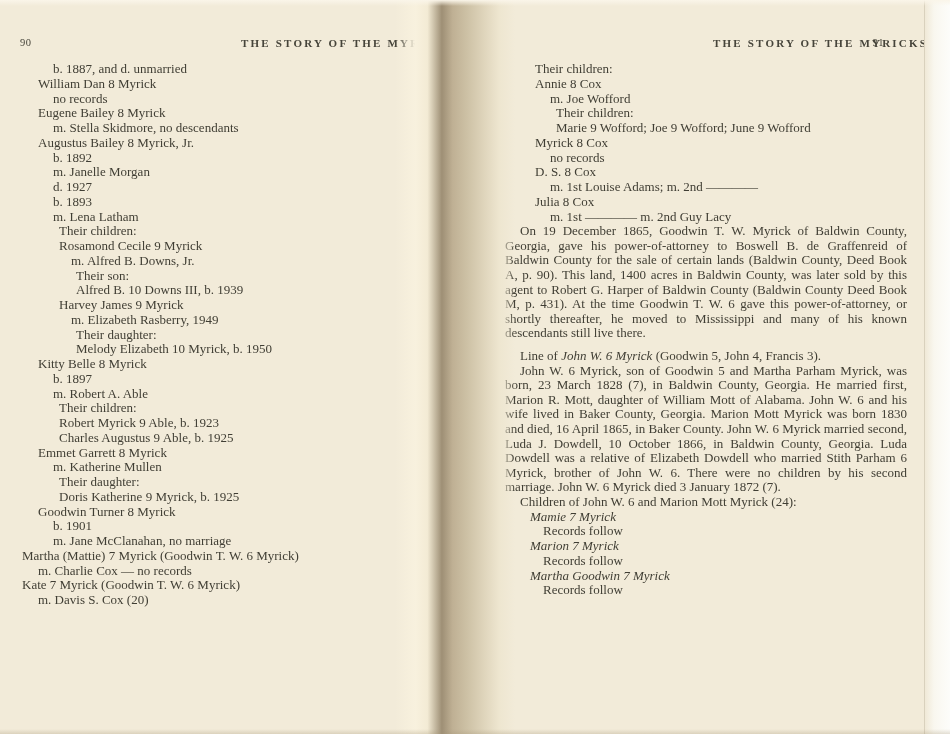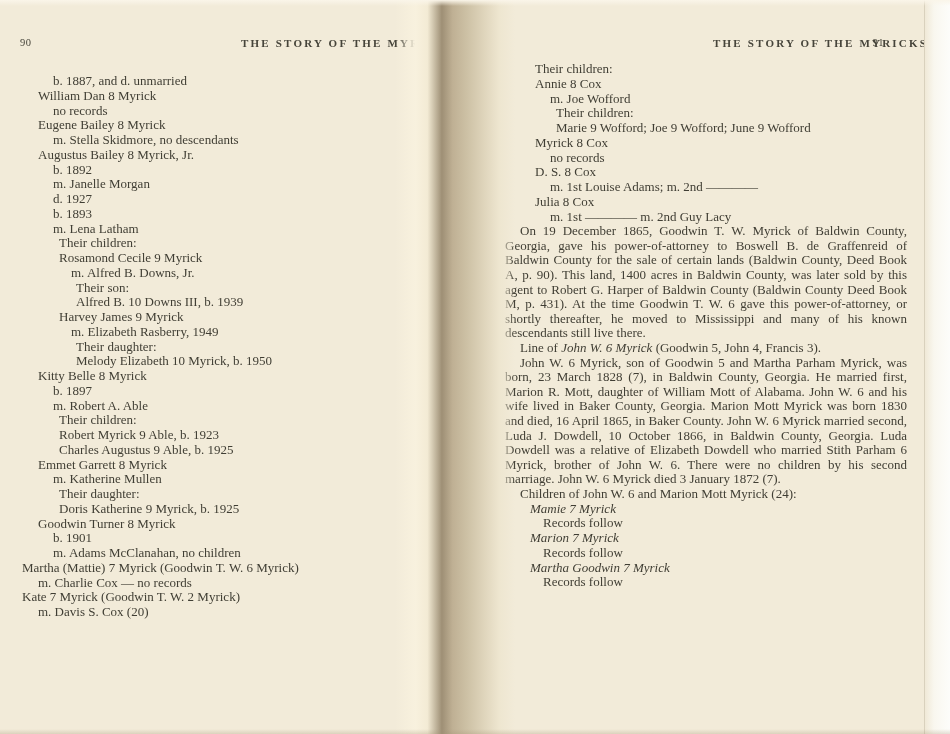--- a/index.html
+++ b/index.html
@@ -46,29 +46,29 @@
 
   .glist{font-size:13px;line-height:14.75px;white-space:nowrap;}
   .gline{white-space:nowrap;}
   .i0{padding-left:0;}
   .i1{padding-left:16px;}
   .i2{padding-left:31px;}
   .i3{padding-left:37px;}
   .i4{padding-left:49px;}
   .i5{padding-left:54px;}
 
-  .left-lines{position:absolute;top:74px;left:22px;}
+  .left-lines{position:absolute;top:62px;left:22px;}
 
   .right-content{position:absolute;top:62px;left:0;width:402px;}
   .right-toplist{margin-left:14px;}
   .para{
     font-size:13px;line-height:14.6px;text-align:justify;
     text-indent:15px;margin:0;
   }
-  .line-of{font-size:13px;line-height:14.6px;text-indent:15px;}
+  .line-of{font-size:13px;line-height:14.6px;text-indent:15px;margin-top:8px;}
   .ital{font-style:italic;}
   .children-heading{font-size:13px;line-height:14.6px;text-indent:15px;}
   .children-list{font-size:13px;line-height:14.75px;}
   .child-name{padding-left:25px;font-style:italic;}
   .child-note{padding-left:38px;}
 </style>
 </head>
 <body>
 
 <div class="book">
@@ -104,24 +104,24 @@
         <div class="gline i2">m. Robert A. Able</div>
         <div class="gline i3">Their children:</div>
         <div class="gline i3">Robert Myrick 9 Able, b. 1923</div>
         <div class="gline i3">Charles Augustus 9 Able, b. 1925</div>
         <div class="gline i1">Emmet Garrett 8 Myrick</div>
         <div class="gline i2">m. Katherine Mullen</div>
         <div class="gline i3">Their daughter:</div>
         <div class="gline i3">Doris Katherine 9 Myrick, b. 1925</div>
         <div class="gline i1">Goodwin Turner 8 Myrick</div>
         <div class="gline i2">b. 1901</div>
-        <div class="gline i2">m. Adams McClanahan, no children</div>
+        <div class="gline i2">m. Jane McClanahan, no marriage</div>
         <div class="gline i0">Martha (Mattie) 7 Myrick (Goodwin T. W. 6 Myrick)</div>
         <div class="gline i1">m. Charlie Cox — no records</div>
-        <div class="gline i0">Kate 7 Myrick (Goodwin T. W. 2 Myrick)</div>
+        <div class="gline i0">Kate 7 Myrick (Goodwin T. W. 6 Myrick)</div>
         <div class="gline i1">m. Davis S. Cox (20)</div>
       </div>
   </div>
 
   <div class="page page-right">
     <div class="pghead">
       <span class="running-title">THE STORY OF THE MYRICKS</span>
       <span class="pagenum pn-right">91</span>
     </div>
     <div class="right-content">

